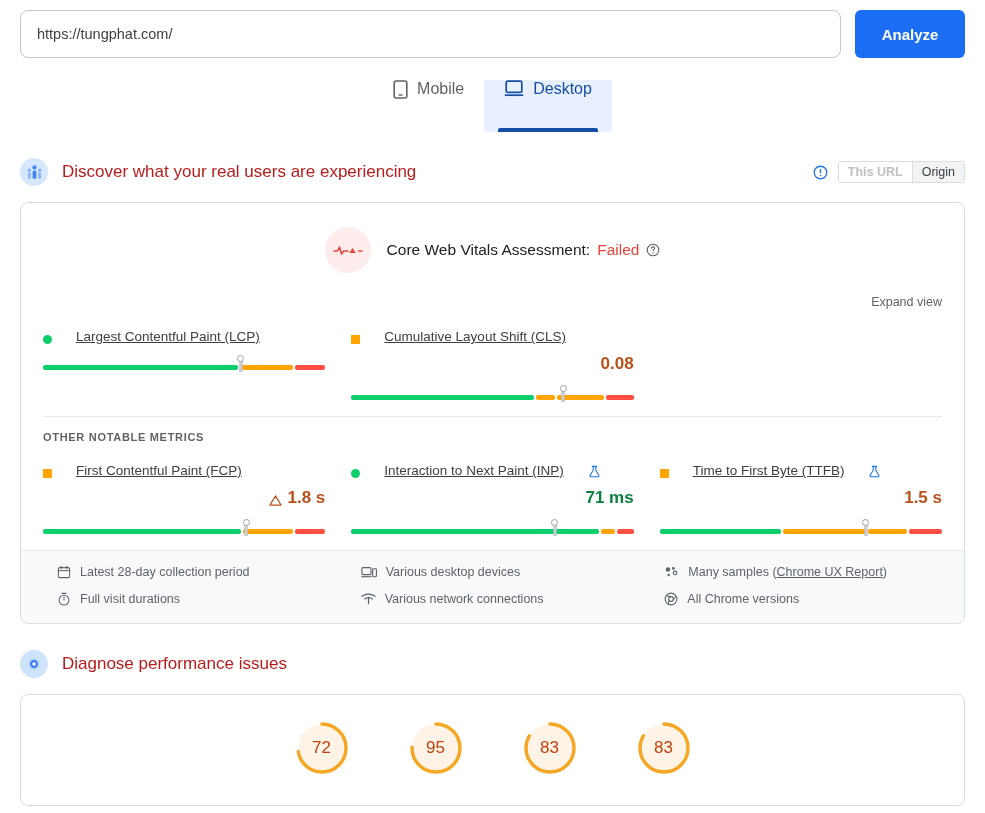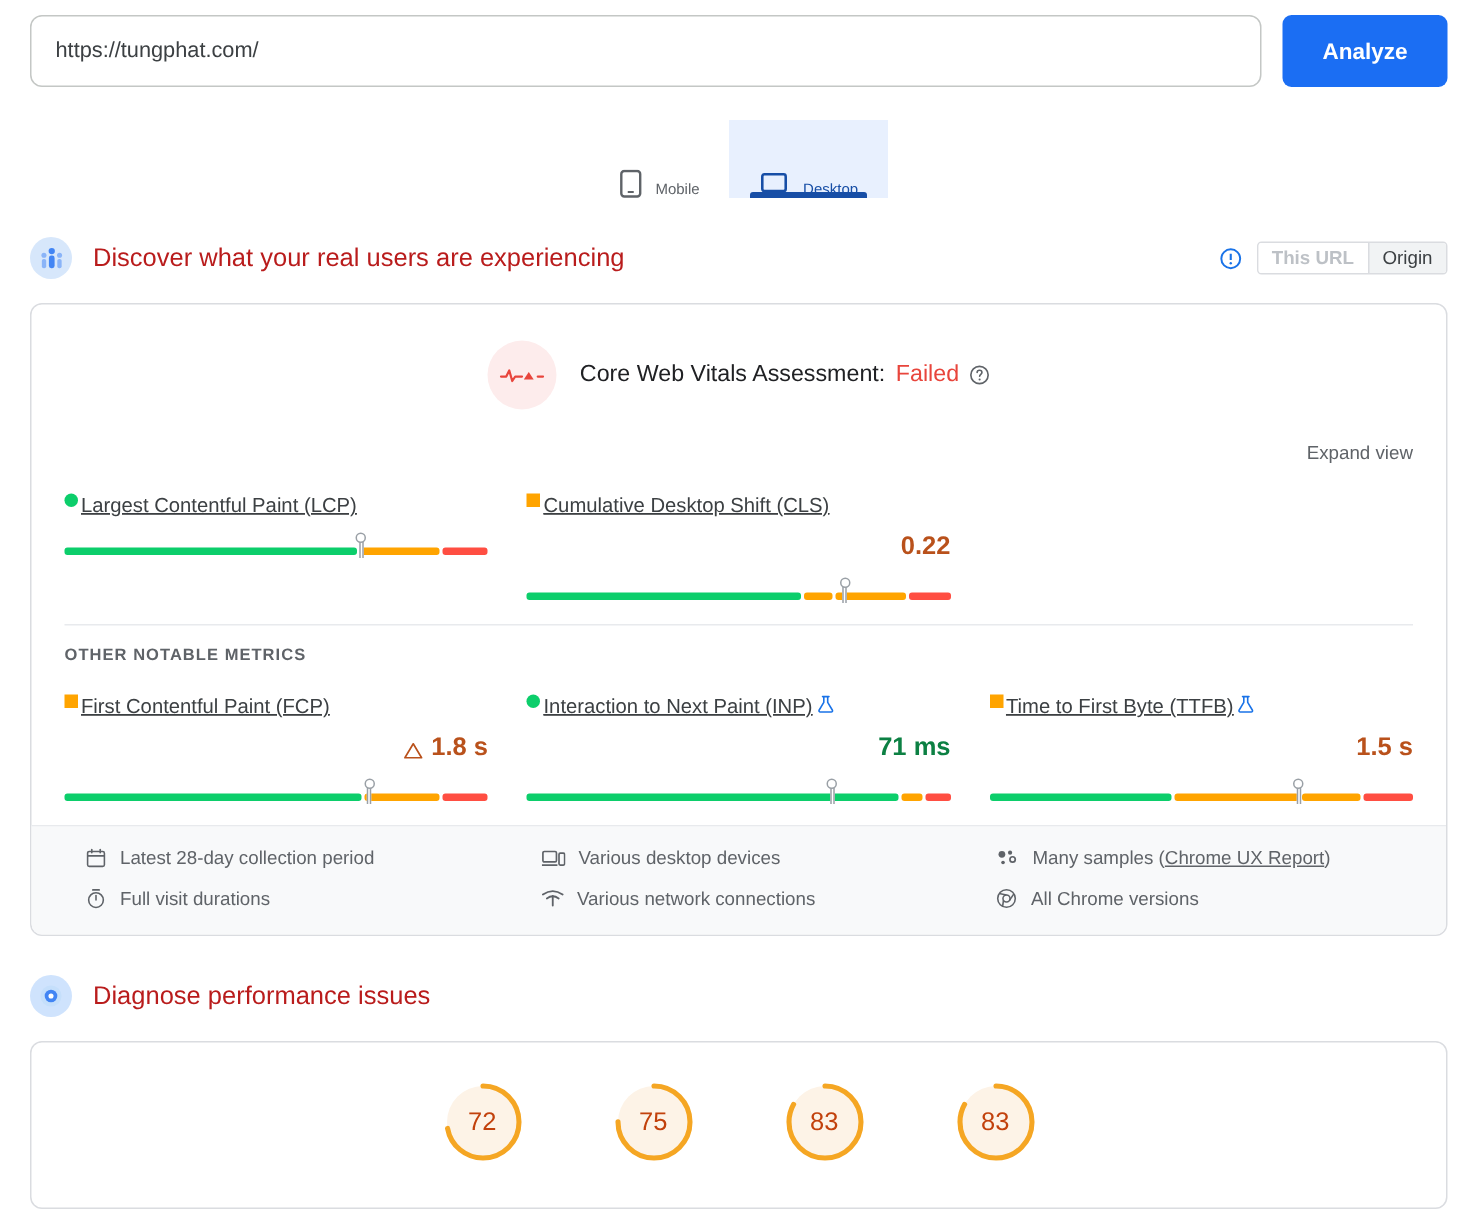--- a/index.html
+++ b/index.html
@@ -42,24 +42,24 @@
     font-family: "Liberation Sans", sans-serif;
   }
 
   
   .tabs {
     display: flex; justify-content: center;
     margin-top: 22px;
     height: 52px;
   }
   .tab {
-    display: flex; align-items: flex-end; gap: 9px;
+    display: flex; align-items: flex-start; gap: 9px;
     padding: 0 20px;
     height: 52px;
-    font-size: 10px;
+    font-size: 16px;
     color: #5f6368;
     cursor: pointer;
     position: relative;
   }
   .tab.active {
     background: #e8f0fe;
     color: #174ea6;
   }
   .tab.active::after {
     content: "";
@@ -160,24 +160,23 @@
 
   
   .metrics {
     display: grid;
     grid-template-columns: 1fr 1fr 1fr;
     padding: 14px 22px 16px 22px;
     column-gap: 26px;
   }
   .metric { padding-top: 6px; }
   .m-title {
-    display: flex; align-items: flex-start; gap: 2px;
+    display: flex; align-items: flex-end; gap: 24px;
     font-size: 13.5px;
     white-space: nowrap;
-    text-decoration: underline;
   }
   .m-dot { width: 9px; height: 9px; border-radius: 50%; flex: none; }
   .m-sq { width: 9px; height: 9px; flex: none; }
   .m-name {
     color: #3c4043;
     text-decoration: underline;
     cursor: pointer;
   }
   .flask { width: 13px; height: 13px; color: #1a73e8; flex: none; }
 
@@ -361,24 +360,24 @@
           <div class="g-red" style="flex:11"></div>
         </div>
         <div class="pin" style="left:70%"></div>
       </div>
     </div>
 
 
     <div class="metric">
       <div class="m-title">
         <span class="m-sq" style="background:#ffa400"></span>
-        <span class="m-name">Cumulative Desktop Shift (CLS)</span>
+        <span class="m-name">Cumulative Layout Shift (CLS)</span>
       </div>
       <div class="m-value v-avg">
-        <span>0.22</span>
+        <span>0.08</span>
       </div>
       <div class="gauge-wrap">
         <div class="gauge">
           <div class="g-green" style="flex:66"></div>
           <div class="g-orange" style="flex:7"></div>
           <div class="g-orange" style="flex:17"></div>
           <div class="g-red" style="flex:10"></div>
         </div>
         <div class="pin" style="left:75%"></div>
       </div>
@@ -557,21 +556,21 @@
         <circle cx="27" cy="27" r="24" fill="none" stroke="#f5a623" stroke-width="3.4" stroke-dasharray="108.6 42.2" stroke-linecap="round"></circle>
       </svg>
       <span>72</span>
     </div>
 
     <div class="ring">
       <svg width="54" height="54">
         <circle cx="27" cy="27" r="24" fill="#fdf3e7"></circle>
         <circle cx="27" cy="27" r="24" fill="none" stroke="#f5a623" stroke-width="3.4" stroke-dasharray="113.1 37.7" stroke-linecap="round"></circle>
       </svg>
-      <span>75</span>
+      <span>95</span>
     </div>
 
     <div class="ring">
       <svg width="54" height="54">
         <circle cx="27" cy="27" r="24" fill="#fdf3e7"></circle>
         <circle cx="27" cy="27" r="24" fill="none" stroke="#f5a623" stroke-width="3.4" stroke-dasharray="125.2 25.6" stroke-linecap="round"></circle>
       </svg>
       <span>83</span>
     </div>
 

